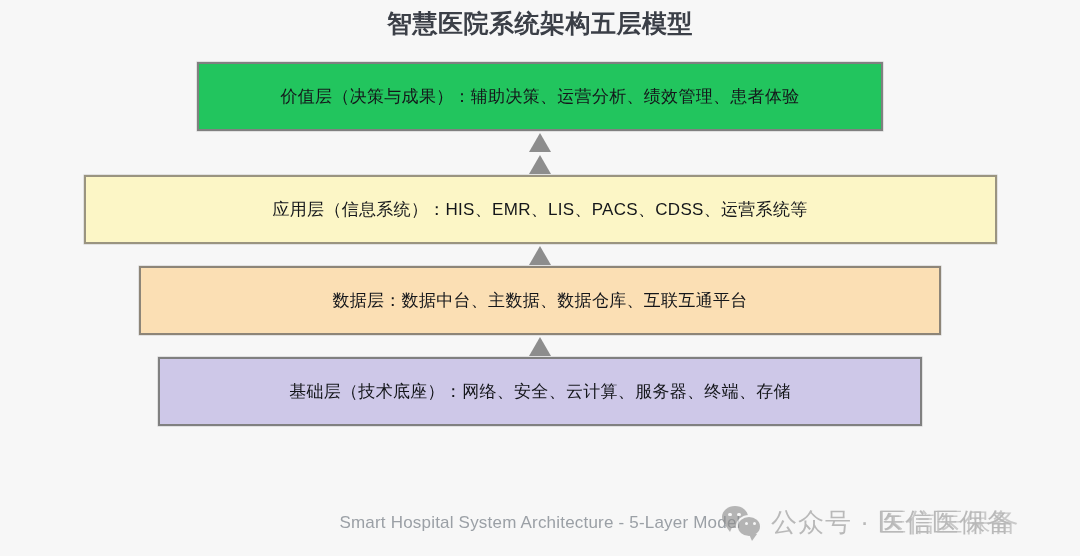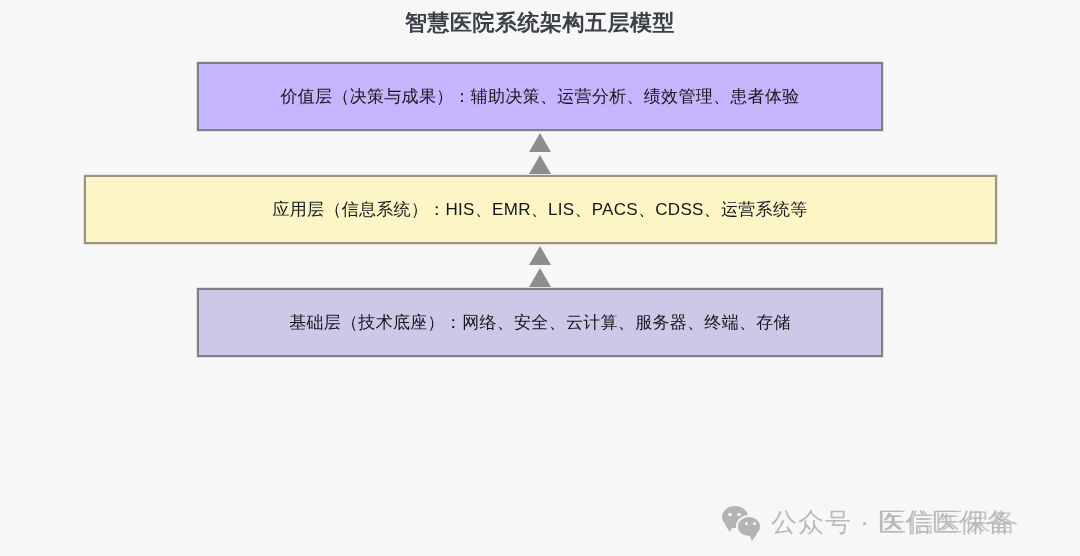--- a/index.html
+++ b/index.html
@@ -19,21 +19,21 @@
     width: 1080px;
     height: 556px;
   }
   
   .diagram-title {
     position: absolute;
     top: 6px;
     left: 0;
     width: 1080px;
     text-align: center;
-    font-size: 22px;
+    font-size: 25px;
     font-weight: bold;
     color: #3b3f47;
     letter-spacing: 0.5px;
     line-height: 34px;
     white-space: nowrap;
   }
   
   .layer-stack {
     position: absolute;
     top: 62px;
@@ -185,21 +185,21 @@
 </head>
 <body style="background: rgb(247, 247, 247);">
 
 <div id="canvas">
 
   <div class="diagram-title">智慧医院系统架构五层模型</div>
 
   <div class="layer-stack">
 
     <div class="layer-row">
-      <div class="layer-box" id="box-0" style="width: 686px; background: #c4b5fd; border-color: rgb(128, 128, 128);">
+      <div class="layer-box" id="box-0" style="width: 686px; background: #22c55e; border-color: rgb(128, 128, 128);">
         <span class="layer-label">价值层（决策与成果）：辅助决策、运营分析、绩效管理、患者体验</span>
       </div>
     </div>
 
     <div class="connector">
       <div class="arrow-up" style="border-bottom-color: rgb(141, 141, 141);"></div>
     </div>
 
 
     <div class="connector">
@@ -209,33 +209,39 @@
     <div class="layer-row">
       <div class="layer-box" id="box-2" style="width: 913px; background: rgb(252, 246, 198); border-color: rgb(154, 148, 128);">
         <span class="layer-label">应用层（信息系统）：HIS、EMR、LIS、PACS、CDSS、运营系统等</span>
       </div>
     </div>
 
     <div class="connector">
       <div class="arrow-up" style="border-bottom-color: rgb(141, 141, 141);"></div>
     </div>
 
-
-    <div class="connector">
-      <div class="arrow-up" style="border-bottom-color: rgb(141, 141, 141);"></div>
-    </div>
-
-    <div class="layer-row">
-      <div class="layer-box" id="box-4" style="width: 686px; background: rgb(206, 200, 232); border-color: rgb(128, 128, 128);">
+    <div class="layer-row">
+      <div class="layer-box" id="box-3" style="width: 802px; background: rgb(251, 223, 180); border-color: rgb(141, 133, 120);">
+        <span class="layer-label">数据层：数据中台、主数据、数据仓库、互联互通平台</span>
+      </div>
+    </div>
+
+    <div class="connector">
+      <div class="arrow-up" style="border-bottom-color: rgb(141, 141, 141);"></div>
+    </div>
+
+    <div class="layer-row">
+      <div class="layer-box" id="box-4" style="width: 764px; background: rgb(206, 200, 232); border-color: rgb(128, 128, 128);">
         <span class="layer-label">基础层（技术底座）：网络、安全、云计算、服务器、终端、存储</span>
       </div>
     </div>
 
   </div>
 
+  <div class="diagram-subtitle">Smart Hospital System Architecture - 5-Layer Model</div>
 
   <div class="watermark">
     <span class="wechat-icon">
       <span class="bubble-big"></span>
       <span class="bubble-small"></span>
       <span class="dot d1"></span>
       <span class="dot d2"></span>
       <span class="dot d3"></span>
       <span class="dot d4"></span>
     </span>

